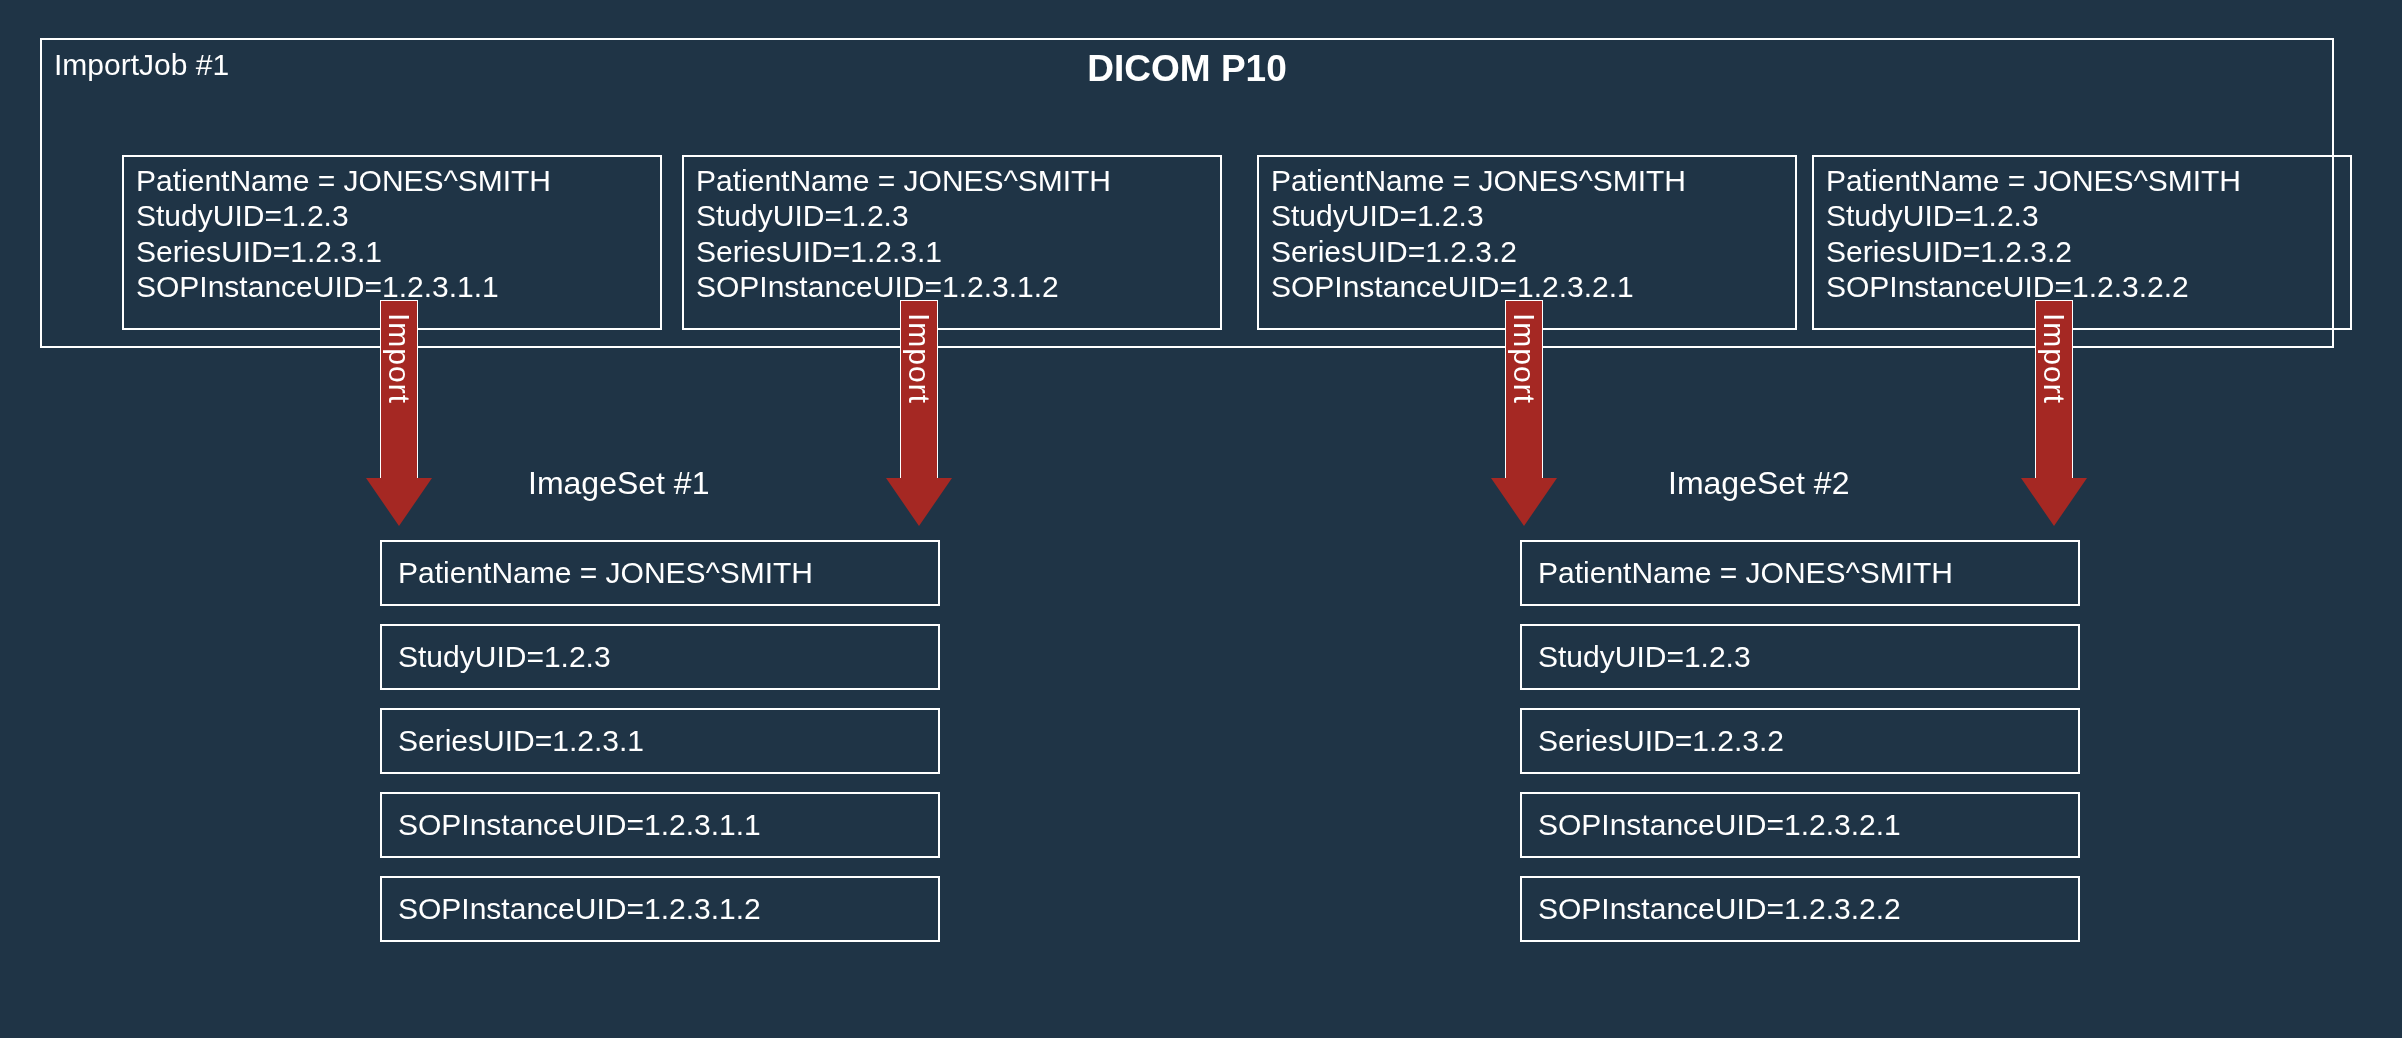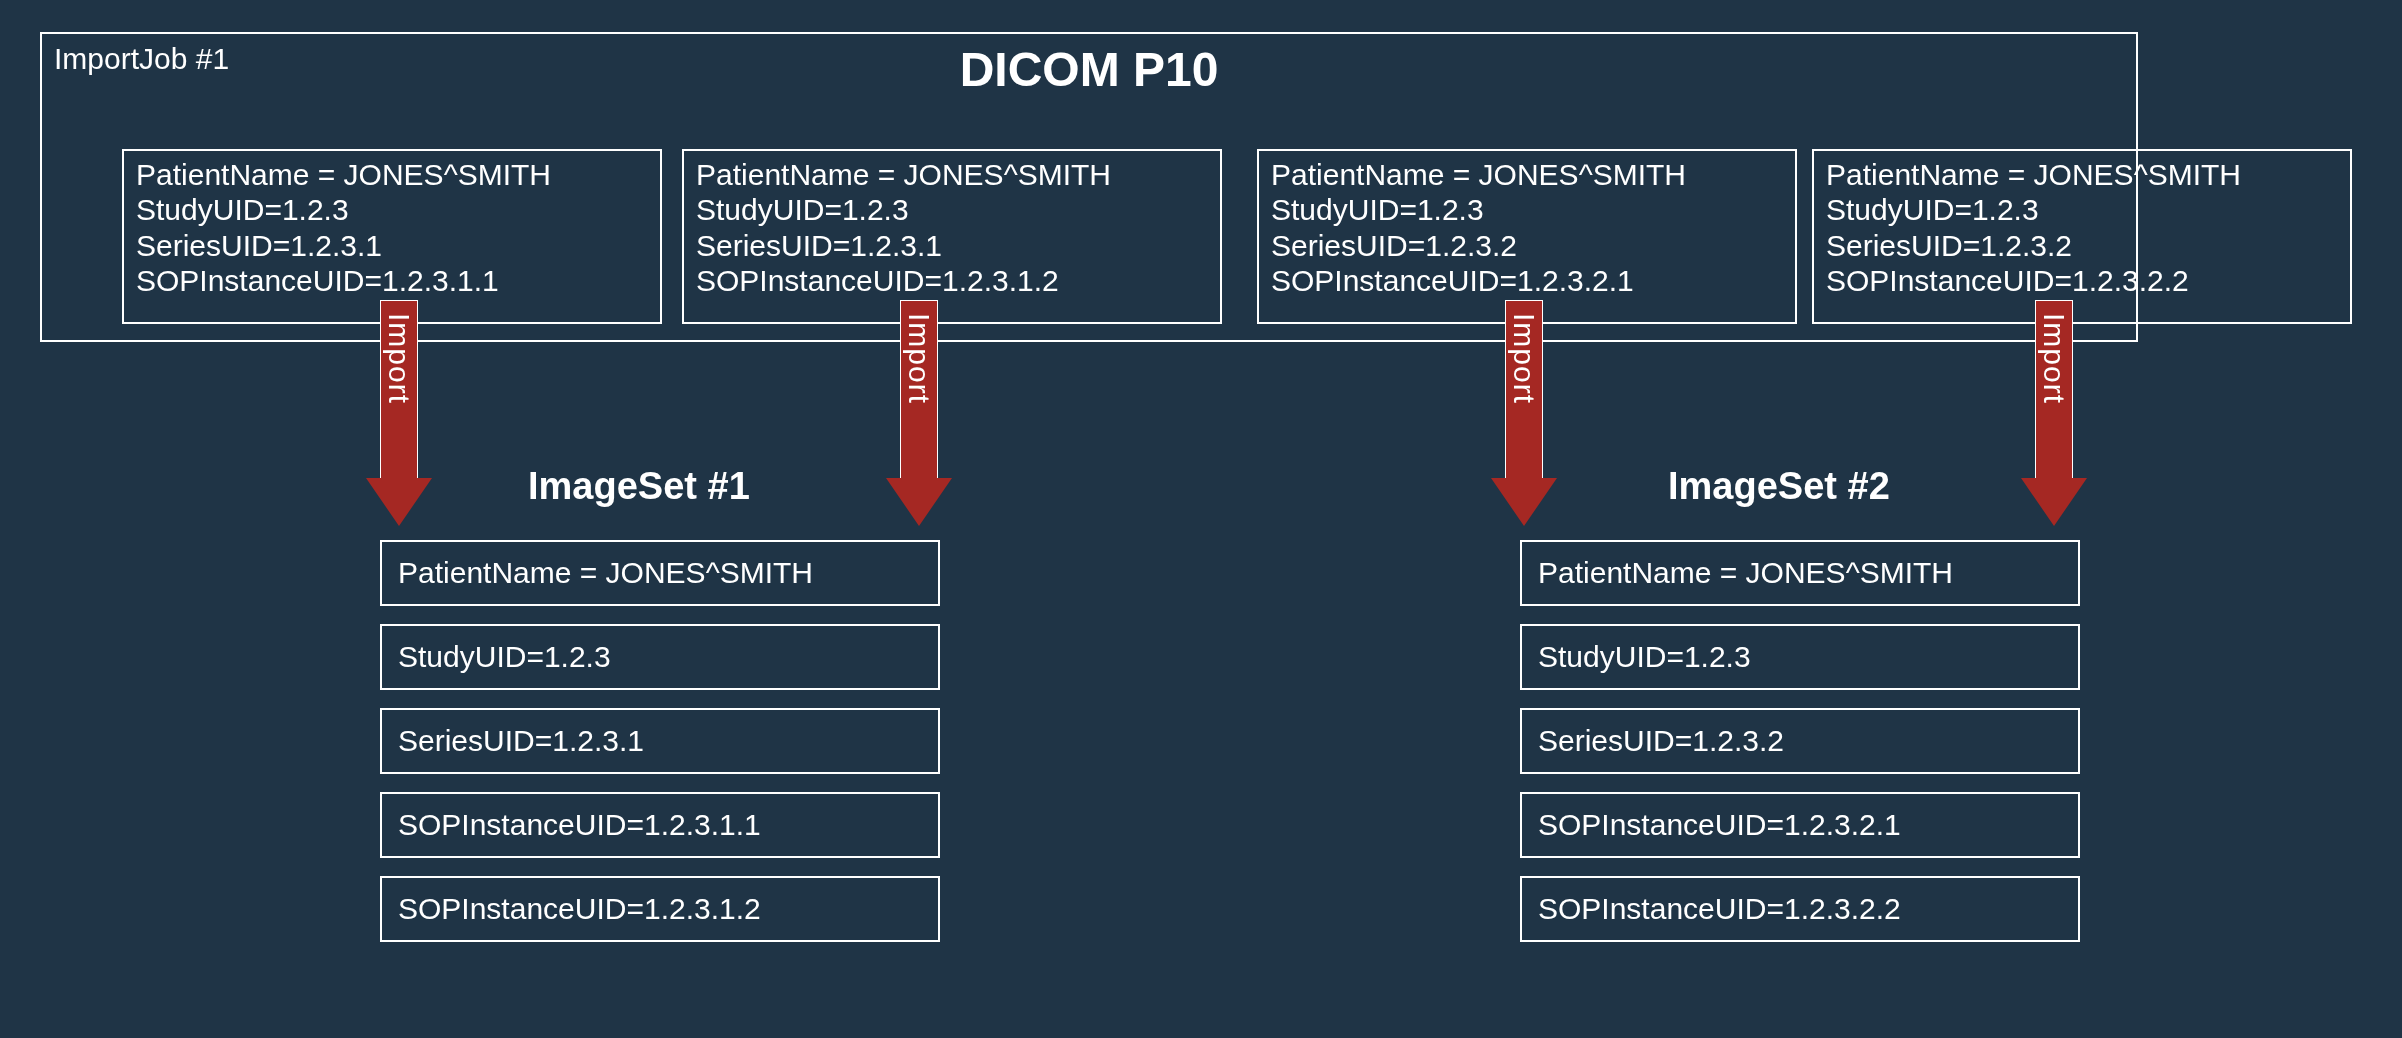--- a/index.html
+++ b/index.html
@@ -13,38 +13,38 @@
     overflow: hidden;
   }
   .canvas {
     position: relative;
     width: 2402px;
     height: 1038px;
   }
   .import-job {
     position: absolute;
     left: 40px;
-    top: 32px;
-    width: 2098px;
+    top: 38px;
+    width: 2294px;
     height: 310px;
     border: 2px solid #ffffff;
     box-sizing: border-box;
   }
   .import-job-label {
     position: absolute;
     left: 12px;
     top: 8px;
     font-size: 30px;
   }
   .main-title {
     position: absolute;
     width: 100%;
     text-align: center;
     top: 8px;
-    font-size: 48px;
+    font-size: 37px;
     font-weight: 600;
   }
   .dicom-box {
     position: absolute;
     border: 2px solid #ffffff;
     box-sizing: border-box;
     padding: 6px 12px 10px 12px;
     font-size: 30px;
     line-height: 1.18;
     top: 115px;
@@ -105,22 +105,22 @@
     border-top: 50px solid #ffffff;
     z-index: -1;
   }
   .arrow1 { left: 370px;  top: 300px; }
   .arrow2 { left: 890px;  top: 300px; }
   .arrow3 { left: 1495px; top: 300px; }
   .arrow4 { left: 2025px; top: 300px; }
 
   .imageset-title {
     position: absolute;
-    font-size: 38px;
-    font-weight: 700;
+    font-size: 32px;
+    font-weight: 400;
     top: 465px;
   }
   .imageset-title.t1 { left: 528px; }
   .imageset-title.t2 { left: 1668px; text-align: right; }
 
   .imageset-stack {
     position: absolute;
     top: 540px;
     width: 560px;
     display: flex;

